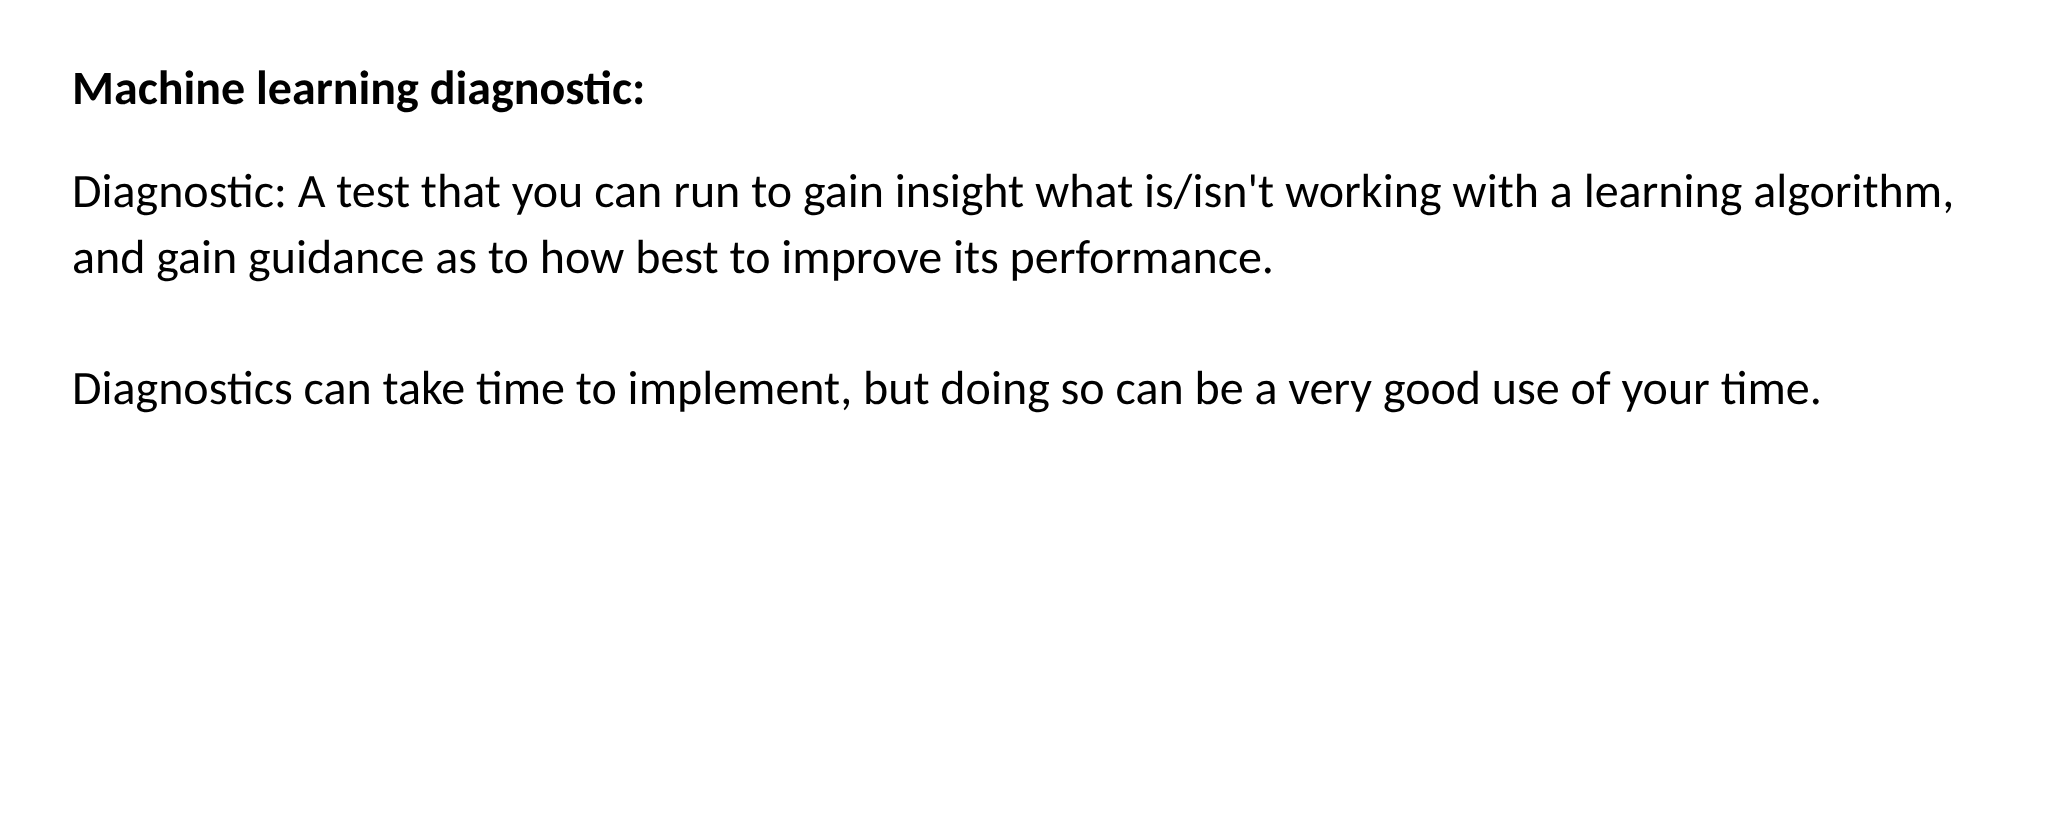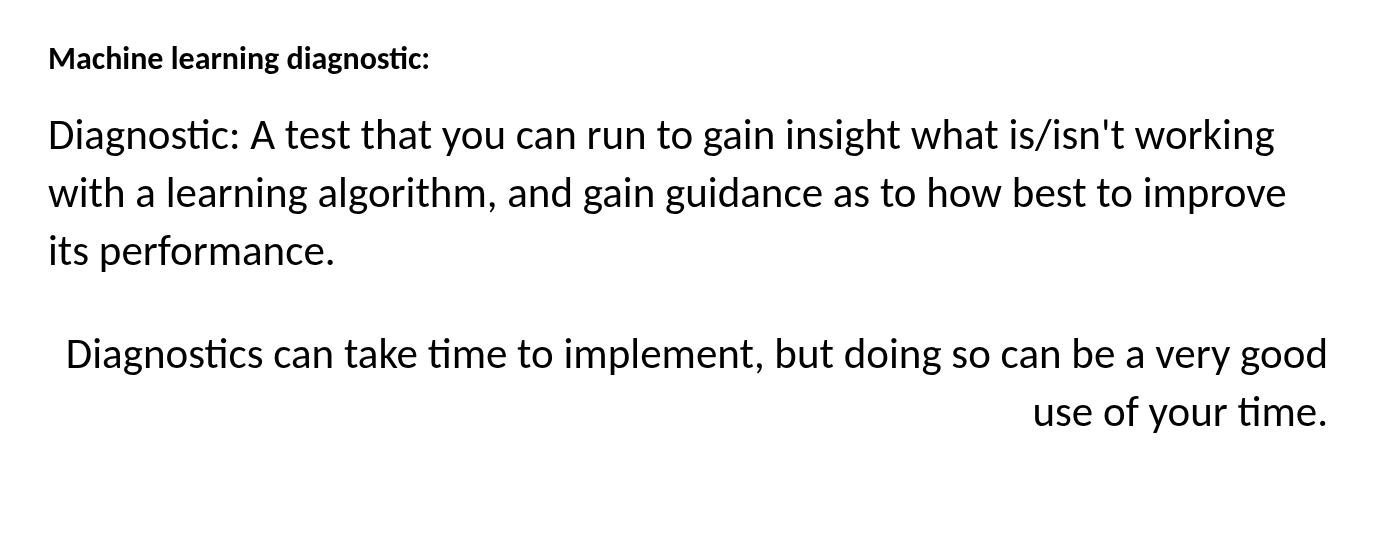--- a/index.html
+++ b/index.html
@@ -15,29 +15,28 @@
       padding: 40px 40px 40px 48px;
       color: #000000;
     }
     .heading {
       font-size: 32px;
       font-weight: 700;
       margin-bottom: 28px;
       line-height: 1.2;
     }
     .paragraph {
-      font-size: 43px;
+      font-size: 32px;
       font-weight: 400;
       line-height: 1.35;
       margin-bottom: 44px;
       max-width: 1280px;
     }
     .paragraph:last-child {
       margin-bottom: 0;
-      text-align: right;
     }
   </style>
 </head>
 <body>
 
 <div class="heading">Machine learning diagnostic:</div>
 <div class="paragraph">Diagnostic: A test that you can run to gain insight what is/isn't working with a learning algorithm, and gain guidance as to how best to improve its performance.</div>
 <div class="paragraph">Diagnostics can take time to implement, but doing so can be a very good use of your time.</div>
 
 </body></html>

